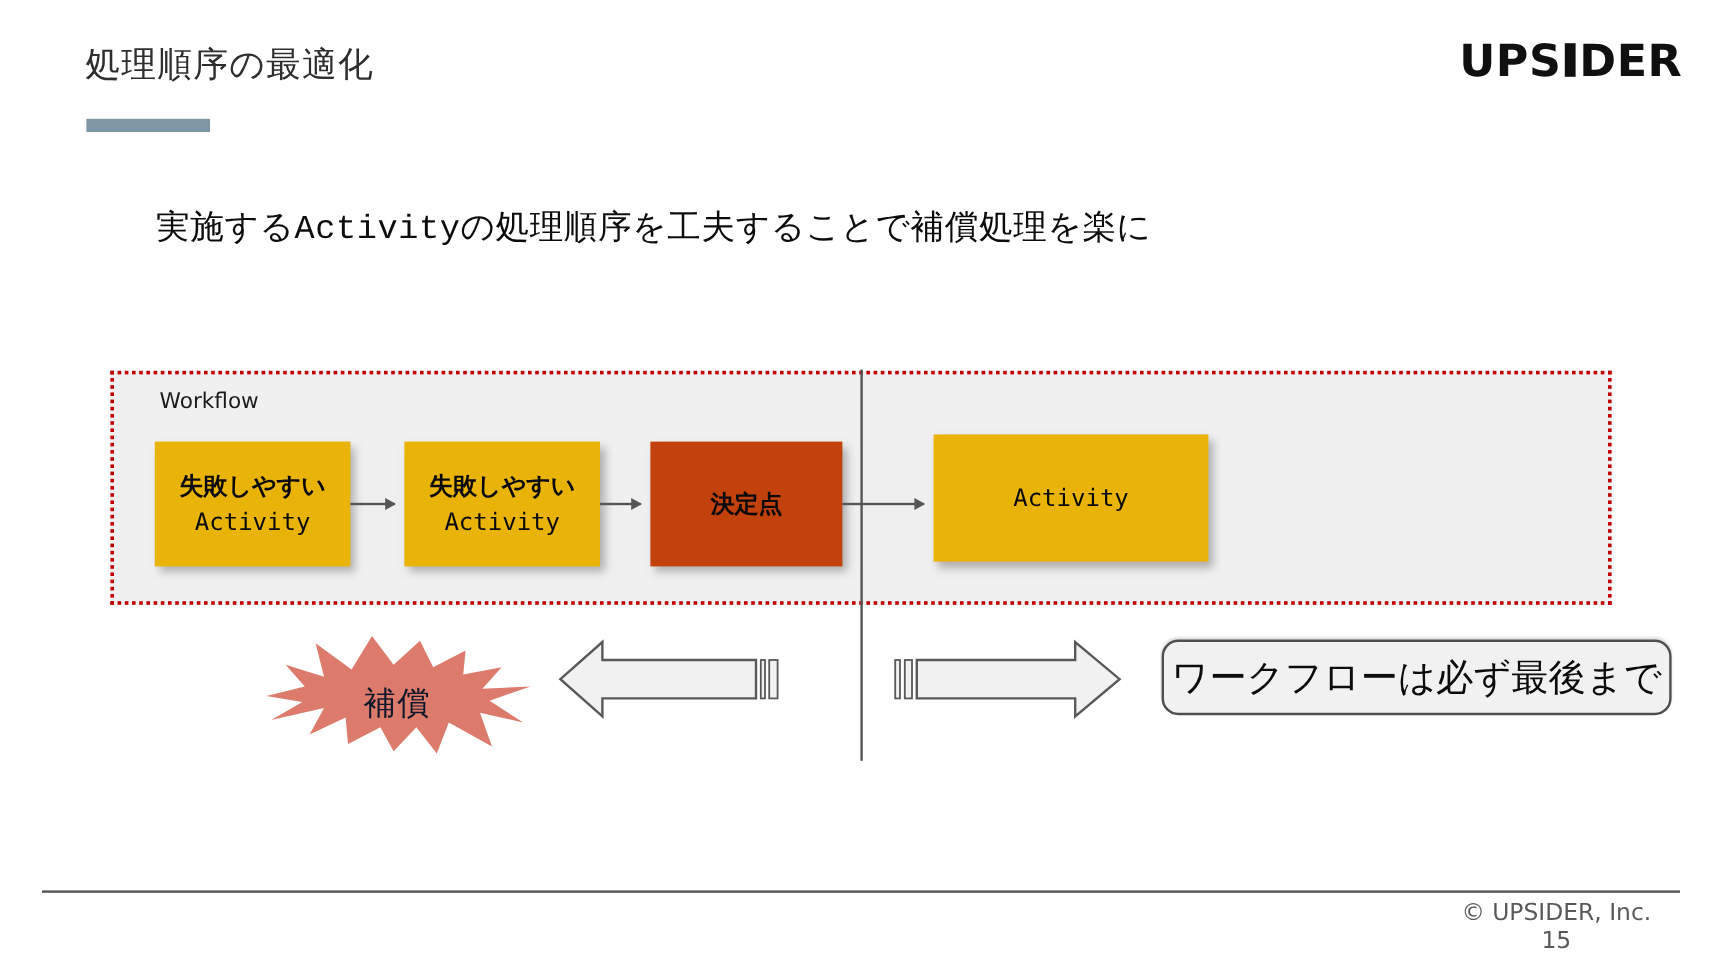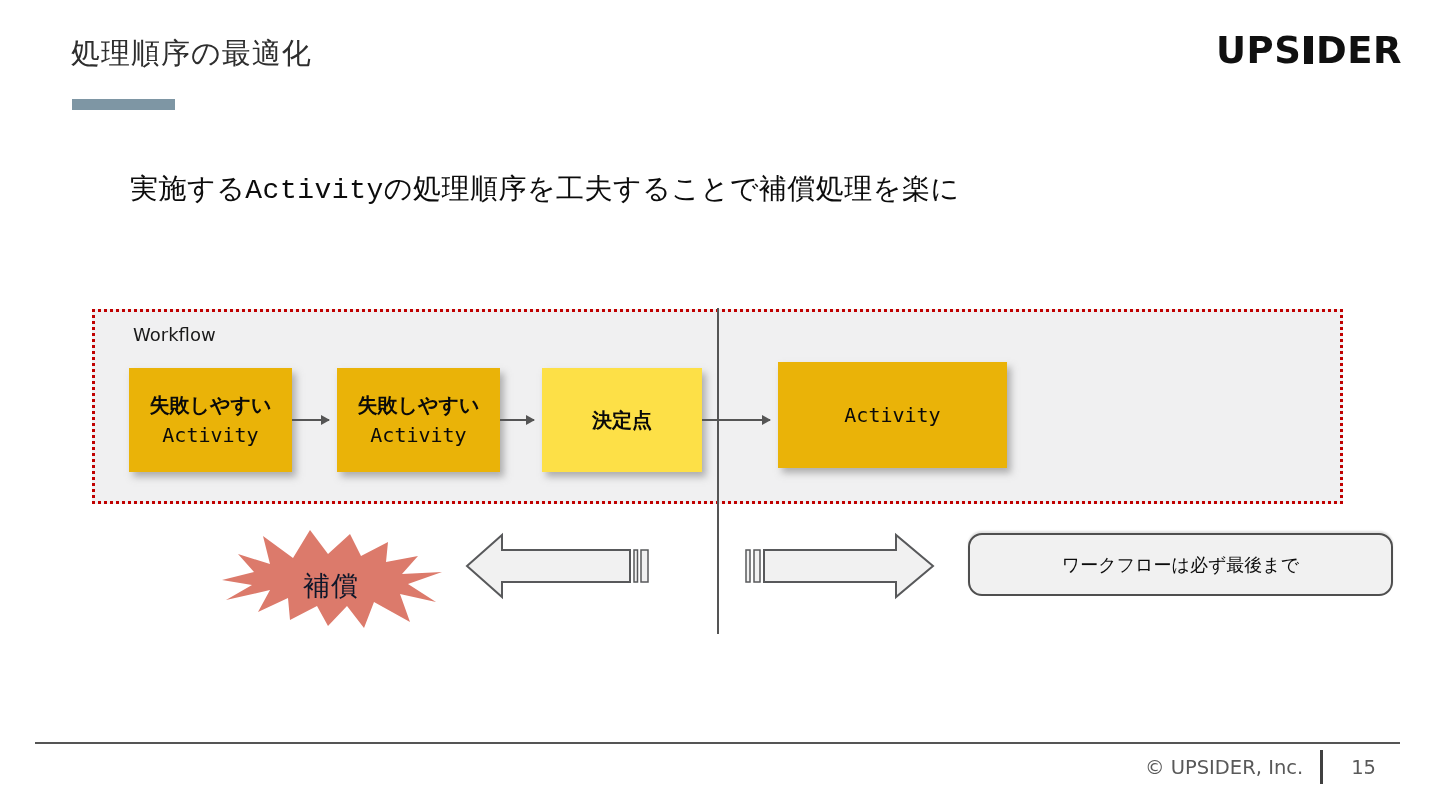--- a/index.html
+++ b/index.html
@@ -48,21 +48,21 @@
     font-size: 18px; color: #1a1a1a;
   }
   .node {
     position: absolute;
     display: flex; flex-direction: column; align-items: center; justify-content: center;
     text-align: center;
     box-shadow: 4px 5px 7px rgba(110,110,110,0.5);
     font-weight: 700; color: #0a0a0a;
   }
   .node-blue { background: #eab308; }
-  .node-pink { background: #fde047; }
+  .node-pink { background: #c2410c; }
   .node .jp-line { font-size: 20px; line-height: 30px; }
   .node .mono-line { font-size: 20px; line-height: 30px; font-family: "DejaVu Sans Mono", "Liberation Mono", monospace; font-weight: 400; }
   .node-1 { left: 34px;  top: 56px; width: 163px; height: 104px; }
   .node-2 { left: 242px; top: 56px; width: 163px; height: 104px; }
   .node-3 { left: 447px; top: 56px; width: 160px; height: 104px; font-size: 21px; }
   .node-4 { left: 683px; top: 50px; width: 229px; height: 106px; }
 
   .connector {
     position: absolute; height: 2px; background: #555;
   }
@@ -93,33 +93,33 @@
   }
   .block-arrow { position: absolute; top: 531px; }
   .block-arrow-left  { left: 464px; }
   .block-arrow-right { left: 744px; }
 
   .callout {
     position: absolute; left: 968px; top: 533px; width: 425px; height: 63px;
     background: #f1f1f1;
     border: 2px solid #4f4f4f; border-radius: 14px;
     display: flex; align-items: center; justify-content: center;
-    font-size: 18px; color: #0c0c0c;
+    font-size: 31px; color: #0c0c0c;
     box-shadow: 0 -2px 2px rgba(0,0,0,0.12);
   }
 
   
   .footer-rule {
     position: absolute; left: 35px; top: 742px;
     width: 1365px; height: 2px; background: #555;
   }
   .footer {
     position: absolute; top: 749px; right: 64px; height: 36px;
     display: flex; align-items: center;
-    color: #595959; font-size: 19.5px;
+    color: #595959; font-size: 19.5px; flex-direction: column;
   }
   .footer-sep {
     width: 3px; height: 34px; background: #404040;
     margin: 0 28px 0 17px;
   }
 </style>
 </head>
 <body>
 
 <div class="slide-title">処理順序の最適化</div>

